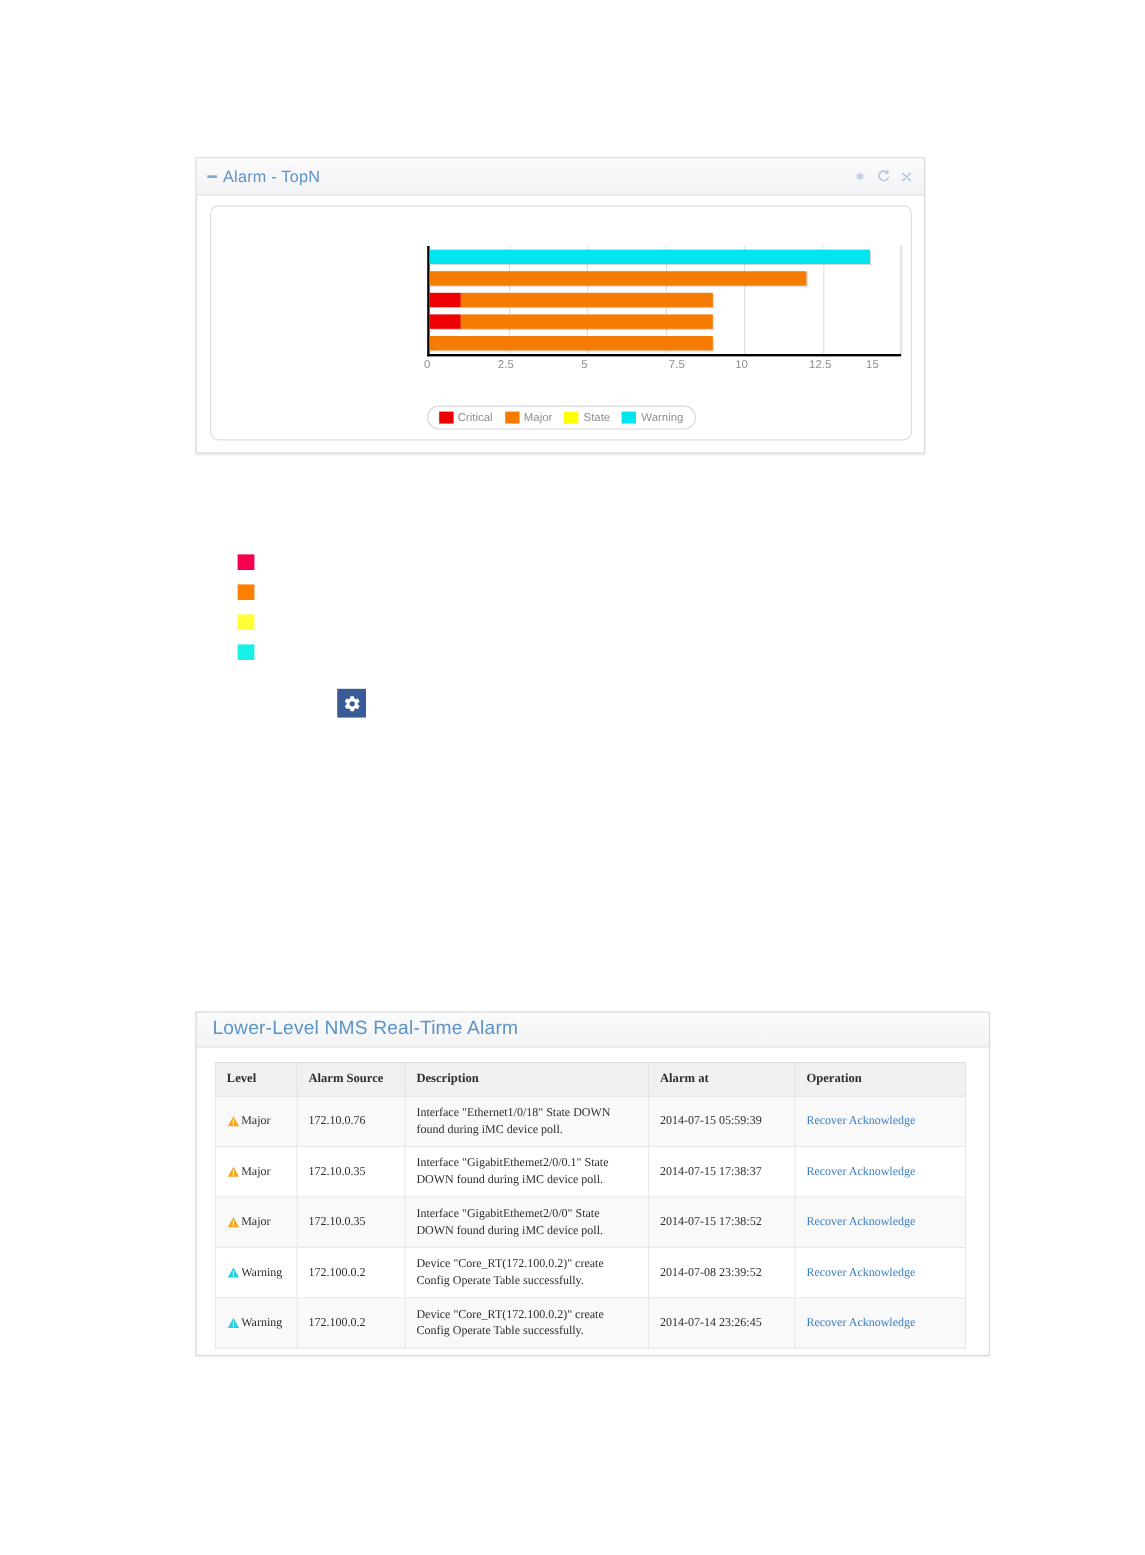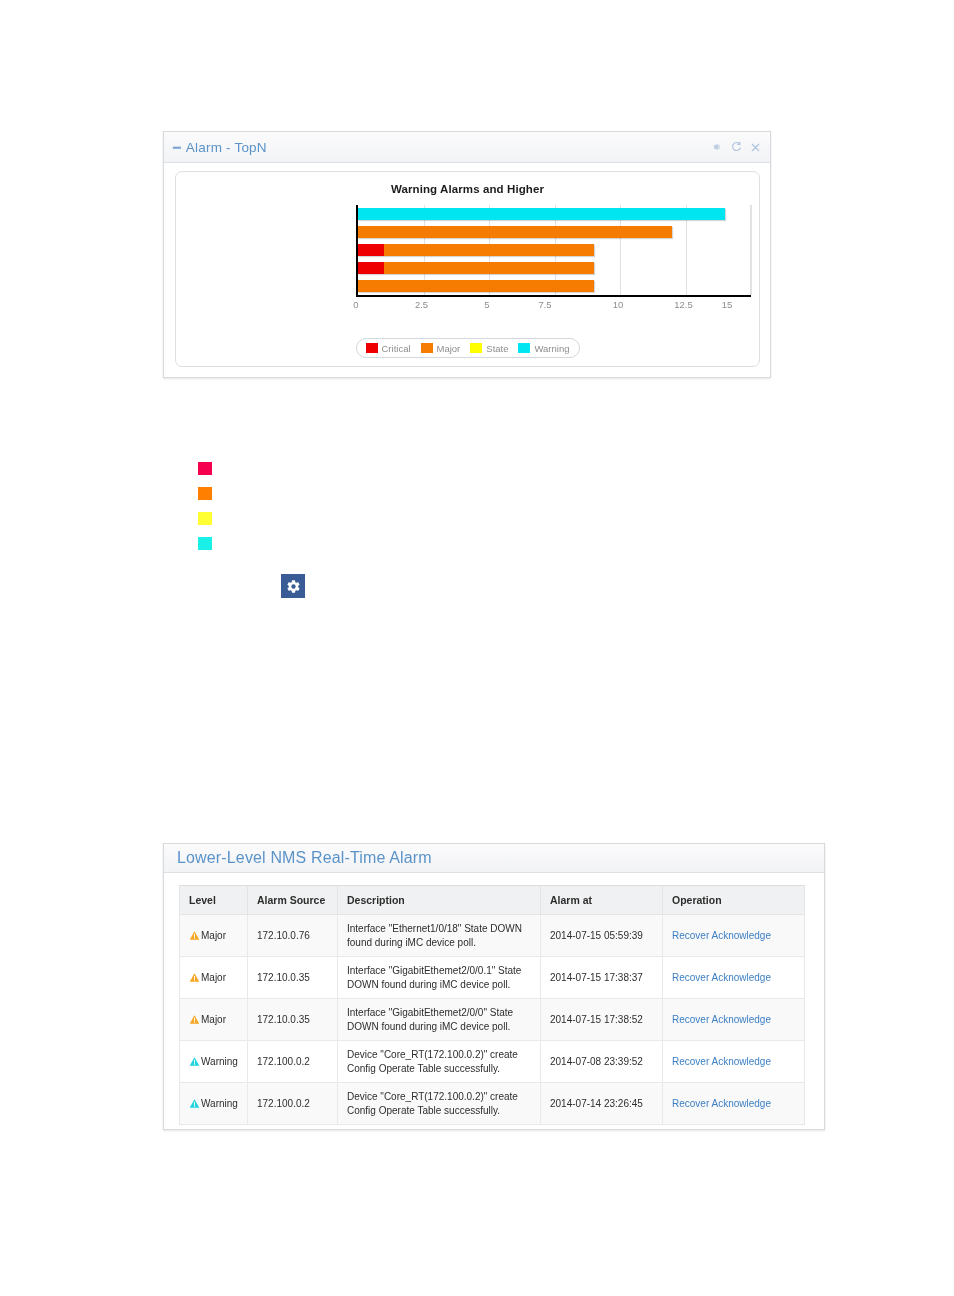--- a/index.html
+++ b/index.html
@@ -249,20 +249,21 @@
     letter-spacing: 0.15px;
     white-space: nowrap;
   }
   #nms-table-wrap {
     position: absolute;
     left: 15px;
     top: 41px;
     width: 660px;
     height: 240px;
     overflow: hidden;
+    font-family: Liberation Serif, serif;
   }
   table.alarm-table {
     border-collapse: collapse;
     width: 625px;
     table-layout: fixed;
     background: #fff;
   }
   table.alarm-table th {
     background: #f0f1f2;
     border: 1px solid #e2e4e6;
@@ -329,21 +330,20 @@
       </span>
       <span class="hdr-icon">
         <svg width="11" height="11" viewBox="0 0 24 24" fill="none" stroke="#aec4de" stroke-width="2.6" stroke-linecap="round">
           <path d="M5 5l14 14M19 5L5 19"></path>
         </svg>
       </span>
     </div>
   </div>
 
   <div id="chart-card">
-    <div id="chart-title">Warning Alarms and Higher</div>
 
     <div id="plot-wrap">
       <div id="plot">
         <div class="plot-rightedge"></div>
       <div class="vgrid" style="left: 65.5px;"></div>
           <div class="vgrid" style="left: 131px;"></div>
           <div class="vgrid" style="left: 196.5px;"></div>
           <div class="vgrid" style="left: 262px;"></div>
           <div class="vgrid" style="left: 327.5px;"></div>
           <div class="vgrid" style="left: 393px;"></div>
@@ -362,21 +362,21 @@
             <div class="bar-seg" style="width: 209.6px; background: rgb(245, 124, 0);"></div>
           </div>
           <div class="bar-row" style="top: 75px;">
             <div class="bar-seg" style="width: 235.8px; background: rgb(245, 124, 0);"></div>
           </div>
         </div>
       <div id="xaxis">
           <span class="xtick" style="left: 0px;">0</span>
           <span class="xtick" style="left: 65.5px;">2.5</span>
           <span class="xtick" style="left: 131px;">5</span>
-          <span class="xtick" style="left: 189px;">7.5</span>
+          <span class="xtick" style="left: 208px;">7.5</span>
           <span class="xtick" style="left: 262px;">10</span>
           <span class="xtick" style="left: 327.5px;">12.5</span>
           <span class="xtick" style="left: 371px;">15</span>
         </div>
     </div>
 
     <div id="chart-legend">
         <div class="legend-item">
           <span class="legend-swatch" style="background: rgb(238, 0, 0);"></span>
           <span class="legend-text">Critical</span>

